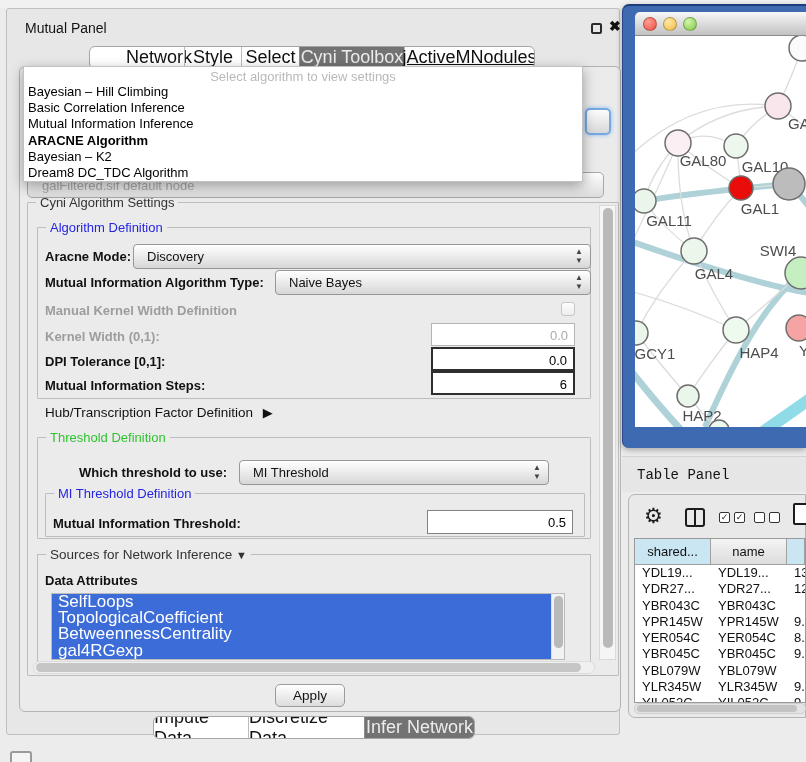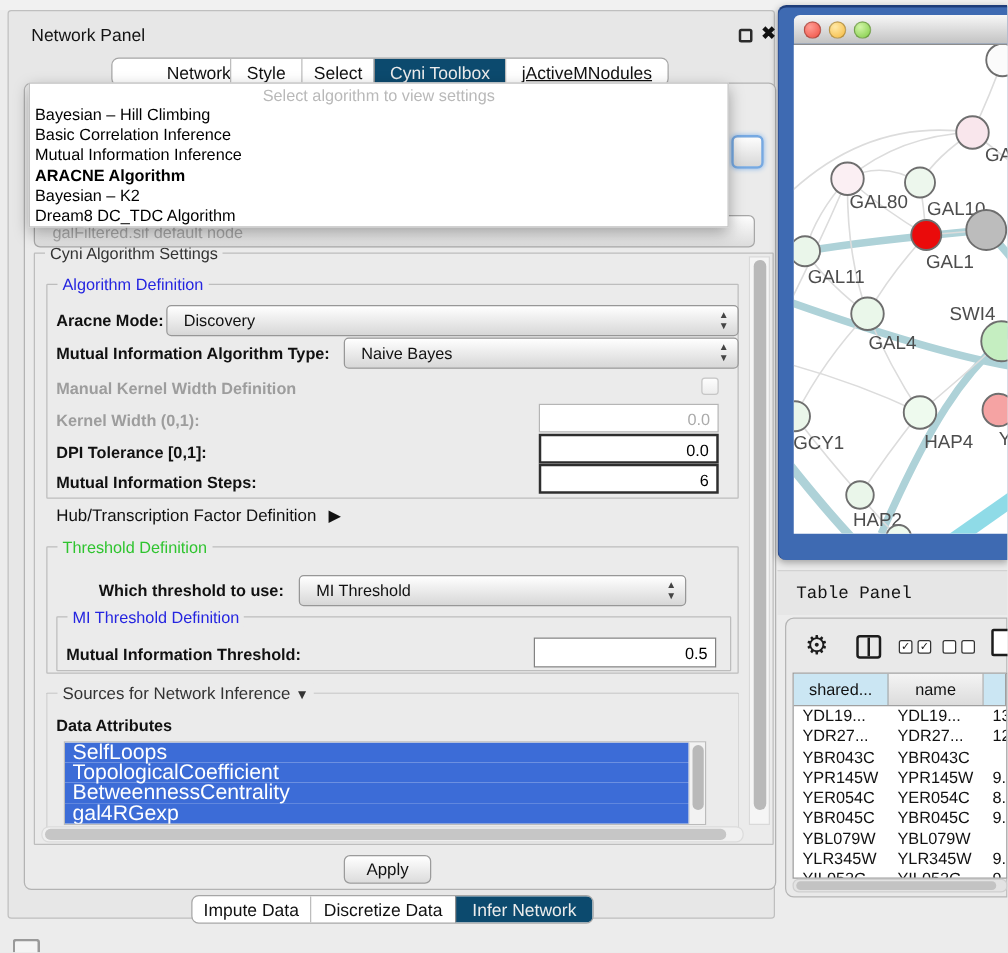--- a/index.html
+++ b/index.html
@@ -17,23 +17,23 @@
     background:#e7e7e7; border:1px solid #bfbfbf; border-radius:3px; }
   .cp-title { left:18px; top:11px; font-size:14px; color:#141414; }
   .btn-float { left:584px; top:14px; width:11px; height:11px;
     border:2px solid #2b2b2b; border-radius:2px; background:transparent; }
   .btn-close { left:602px; top:9px; font-size:14px; font-weight:bold; color:#111; }
 
   
   .seg-bar { display:flex; background:#fff; border:1px solid #a6a6a6;
     border-radius:6px; overflow:hidden; height:23px; }
   .seg { display:flex; align-items:center; justify-content:center;
-    font-size:14px; color:#111; border-left:1px solid #bdbdbd; cursor:default;gap:38px; }
+    font-size:18px; color:#111; border-left:1px solid #bdbdbd; cursor:default;gap:38px; }
   .seg:first-child { border-left:none; }
-  .seg.sel { background:#0c4a6e; color:#ececec; border-left:1px solid #8d8d8d; }
+  .seg.sel { background:#737373; color:#ececec; border-left:1px solid #8d8d8d; }
   .top-tabs { left:82px; top:37px; width:446px; }
   .bottom-tabs { left:146px; top:707px; width:322px; }
 
   .net-icon { width:14px; height:14px; margin-right:6px; }
 
   
   .content-panel { left:12px; top:57px; width:602px; height:646px;
     background:#ebebeb; border:1px solid #b3b3b3; border-radius:6px; }
 
   
@@ -142,21 +142,21 @@
   .mini-icon { left:10px; top:751px; width:22px; height:11px; border:2px solid #9a9a9a;
     border-bottom:none; border-radius:3px 3px 0 0; background:#f4f4f4; }
   .top-strip { left:0; top:0; width:806px; height:8px; background:#f1f1f1; }
 </style>
 </head>
 <body>
 
 <div class="abs top-strip"></div>
 
 <div class="abs cp-window">
-  <div class="abs cp-title">Network Panel</div>
+  <div class="abs cp-title">Mutual Panel</div>
   <div class="abs btn-float"></div>
   <div class="abs btn-close">✖</div>
 
   <div class="abs seg-bar top-tabs">
     <div class="seg" style="width:94px;">
       <svg class="net-icon" viewBox="0 0 14 14">
         <line x1="4" y1="4" x2="10" y2="7" stroke="#6b6b6b" stroke-width="1"></line>
         <line x1="4" y1="4" x2="5" y2="11" stroke="#6b6b6b" stroke-width="1"></line>
         <circle cx="4" cy="3.5" r="2.4" fill="#3fae49"></circle>
         <circle cx="10.5" cy="7" r="2.2" fill="#9fdfa5"></circle>

